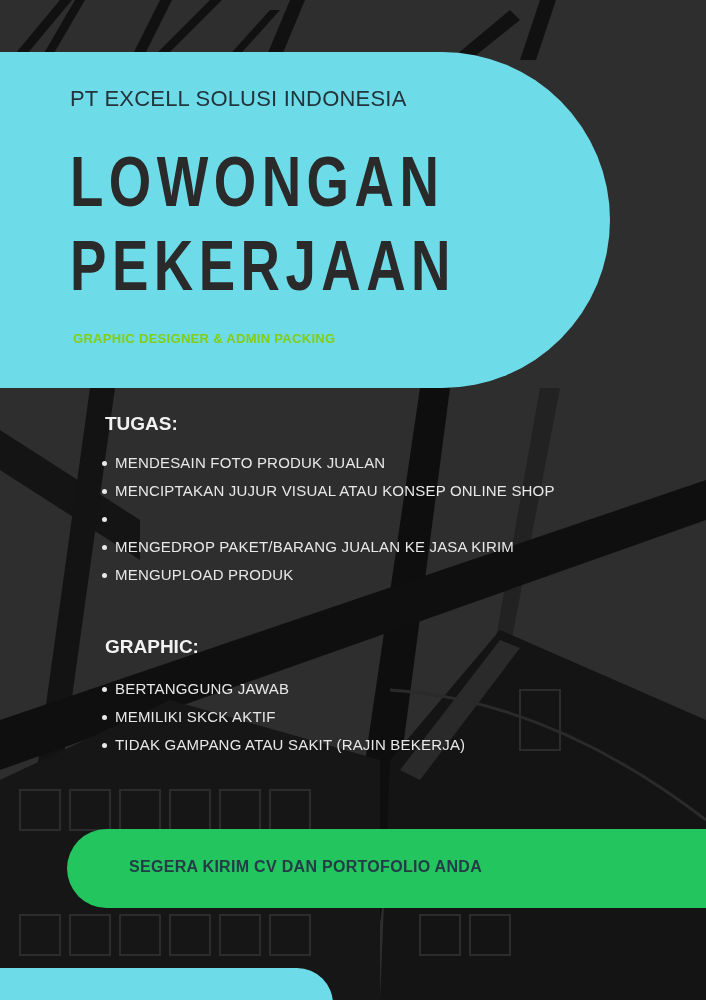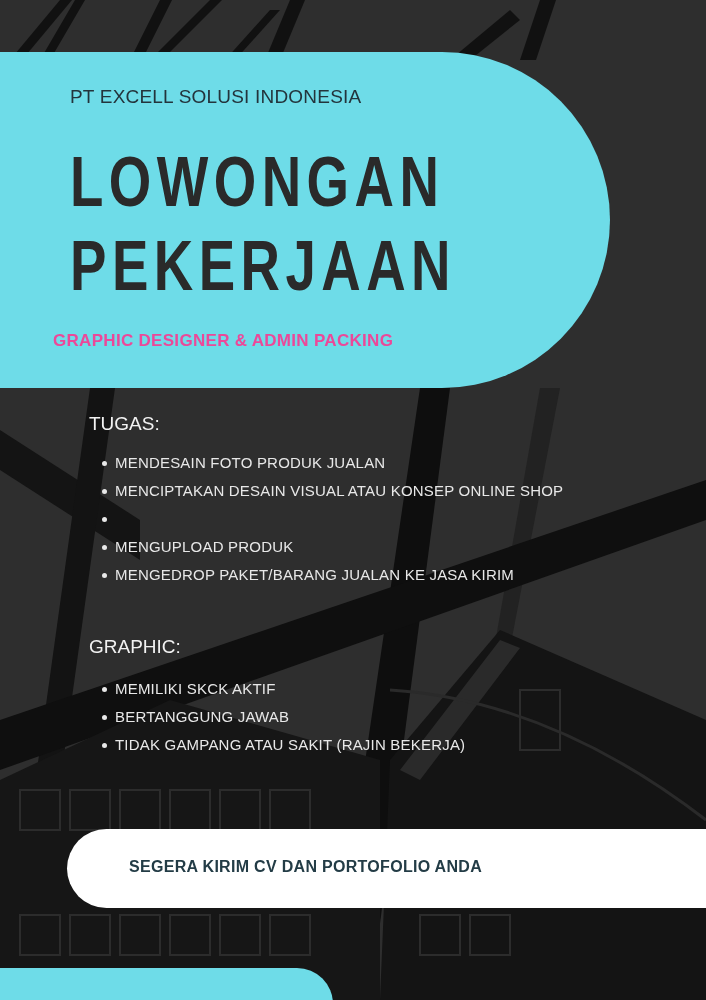--- a/index.html
+++ b/index.html
@@ -1,28 +1,28 @@
 <!DOCTYPE html>
 <html><head>
 <meta charset="utf-8">
 <style>
   html, body { margin: 0; padding: 0; }
   body { width: 706px; height: 1000px; overflow: hidden; background: #2e2e2e; position: relative; font-family: "Liberation Sans", sans-serif; }
   .bg { position: absolute; inset: 0; overflow: hidden; }
   .bg svg { position: absolute; left: 0; top: 0; }
   .top-pill { position: absolute; left: 0; top: 52px; width: 610px; height: 336px; background: #6edce8; border-radius: 0 168px 168px 0; }
-  .company { position: absolute; left: 70px; top: 86px; font-size: 19px; color: #23343c; letter-spacing: 0.2px; }
+  .company { position: absolute; left: 70px; top: 86px; font-size: 22px; color: #23343c; letter-spacing: 0.2px; }
   .headline { position: absolute; left: 70px; top: 140px; font-family: "Liberation Sans", sans-serif; font-weight: bold; color: #2a2a2a; font-size: 70px; line-height: 84px; letter-spacing: 7px; transform: scaleX(0.78); transform-origin: left top; }
   .headline div { white-space: nowrap; }
-  .position { position: absolute; left: 53px; top: 331px; font-size: 17px; font-weight: bold; color: #ec4899; letter-spacing: 0.3px; }
-  .section-title { position: absolute; left: 89px; font-size: 19px; font-weight: normal; color: #f2f2f2; }
+  .position { position: absolute; left: 73px; top: 331px; font-size: 13px; font-weight: bold; color: #84cc16; letter-spacing: 0.3px; }
+  .section-title { position: absolute; left: 105px; font-size: 19px; font-weight: bold; color: #f2f2f2; }
   ul.list { position: absolute; left: 100px; margin: 0; padding: 0; list-style: none; }
   ul.list li { position: relative; padding-left: 15px; height: 28px; line-height: 28px; font-size: 15px; color: #e8e8e8; white-space: nowrap; letter-spacing: 0.2px; }
   ul.list li .bullet { position: absolute; left: 2px; top: 12px; width: 5px; height: 5px; border-radius: 50%; background: #e8e8e8; }
-  .cta { position: absolute; left: 67px; top: 829px; width: 639px; height: 79px; background: #ffffff; border-radius: 40px 0 0 40px; }
+  .cta { position: absolute; left: 67px; top: 829px; width: 639px; height: 79px; background: #22c55e; border-radius: 40px 0 0 40px; }
   .cta-text { position: absolute; left: 62px; top: 29px; font-size: 16px; font-weight: bold; color: #233c46; letter-spacing: 0.3px; }
   .bottom-shape { position: absolute; left: 0; top: 968px; width: 333px; height: 40px; background: #6edce8; border-radius: 0 36px 0 0; }
 </style>
 </head>
 <body>
 
 <div class="bg">
   <svg width="706" height="1000" viewBox="0 0 706 1000">
 
     <polygon points="10,60 60,0 72,0 22,60" fill="#111"></polygon>
@@ -72,30 +72,30 @@
 <div class="company">PT EXCELL SOLUSI INDONESIA</div>
 <div class="headline">
   <div>LOWONGAN</div>
   <div>PEKERJAAN</div>
 </div>
 <div class="position">GRAPHIC DESIGNER &amp; ADMIN PACKING</div>
 
 <div class="section-title" style="top:413px">TUGAS:</div>
 <ul class="list" style="top:449px">
   <li><span class="bullet"></span><span>MENDESAIN FOTO PRODUK JUALAN</span></li>
-  <li><span class="bullet"></span><span>MENCIPTAKAN DESAIN VISUAL ATAU KONSEP ONLINE SHOP</span></li>
+  <li><span class="bullet"></span><span>MENCIPTAKAN JUJUR VISUAL ATAU KONSEP ONLINE SHOP</span></li>
   <li><span class="bullet"></span></li>
+  <li><span class="bullet"></span><span>MENGEDROP PAKET/BARANG JUALAN KE JASA KIRIM</span></li>
   <li><span class="bullet"></span><span>MENGUPLOAD PRODUK</span></li>
-  <li><span class="bullet"></span><span>MENGEDROP PAKET/BARANG JUALAN KE JASA KIRIM</span></li>
 </ul>
 
 <div class="section-title" style="top:636px">GRAPHIC:</div>
 <ul class="list" style="top:675px">
+  <li><span class="bullet"></span><span>BERTANGGUNG JAWAB</span></li>
   <li><span class="bullet"></span><span>MEMILIKI SKCK AKTIF</span></li>
-  <li><span class="bullet"></span><span>BERTANGGUNG JAWAB</span></li>
   <li><span class="bullet"></span><span>TIDAK GAMPANG ATAU SAKIT (RAJIN BEKERJA)</span></li>
 </ul>
 
 <div class="cta">
   <div class="cta-text">SEGERA KIRIM CV DAN PORTOFOLIO ANDA</div>
 </div>
 
 <div class="bottom-shape"></div>
 
 </body></html>

